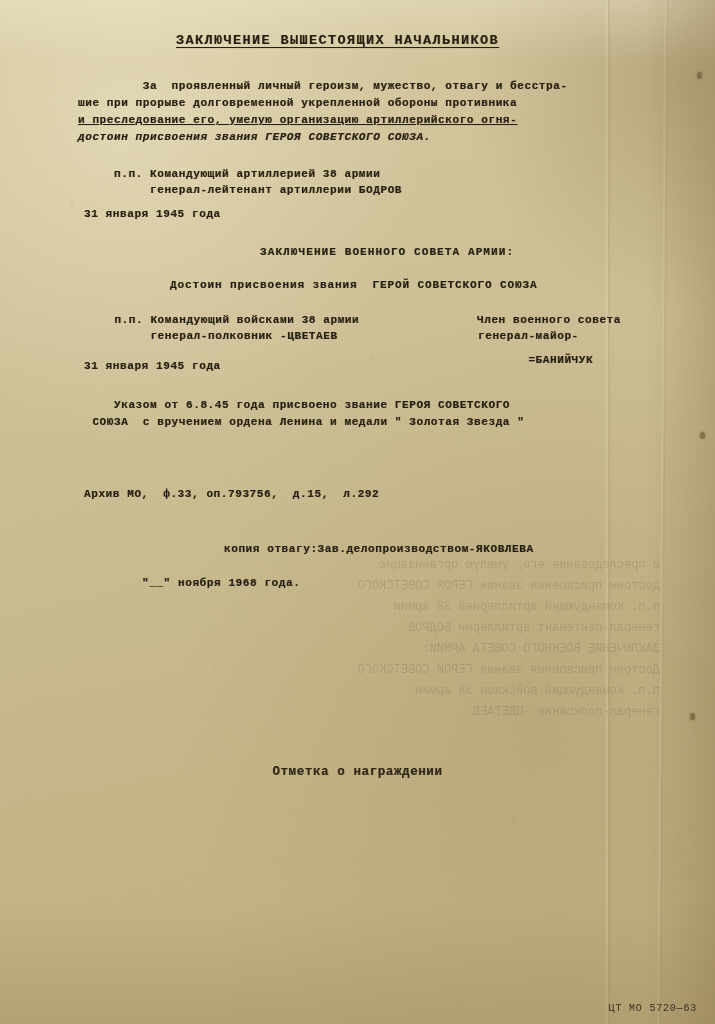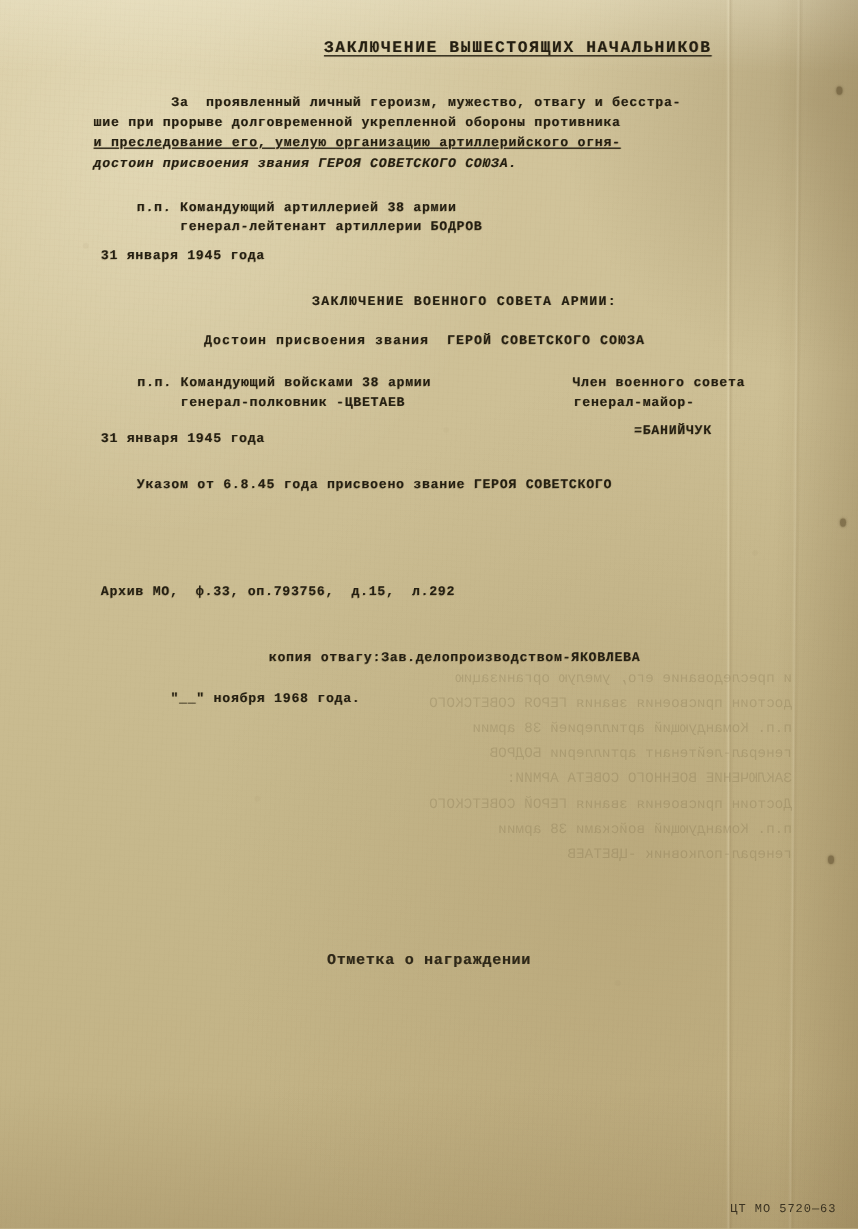--- a/index.html
+++ b/index.html
@@ -97,27 +97,28 @@
     text-shadow:
       0.5px 0 0 rgba(60,50,25,0.35),
       -0.4px 0.3px 0 rgba(80,66,34,0.22);
   }
   .ink-strong { color: #241f12; font-weight: bold; }
 
   #title {
     top: 33px;
     left: 0;
     width: 593px;
-    text-align: right;
+    text-align: center;
     font-size: 13.5px;
     letter-spacing: 1.4px;
     font-weight: bold;
     color: #241f12;
     text-decoration: underline;
     text-underline-offset: 3px;
+    padding-left: 41px;
   }
 
   .body-line { font-size: 11px; line-height: 16px; }
 
   #archive-stamp {
     position: absolute;
     right: 18px;
     bottom: 10px;
     font-size: 10px;
     letter-spacing: 0.8px;
@@ -145,21 +146,20 @@
 
   #mark-note {
     position: absolute;
     top: 765px;
     left: 0;
     width: 715px;
     text-align: center;
     font-size: 12.5px;
     letter-spacing: 0.6px;
     color: #2e2819;
-    margin-top: 28px;
   }
 </style>
 </head>
 <body>
 
 <div id="page">
 
   <div id="grain"></div>
   <div class="edge-light-top"></div>
   <div class="crease c1"></div>
@@ -199,20 +199,21 @@
   <div class="typed body-line ink-strong" style="top:312px; left:100px;">  п.п. Командующий войсками 38 армии</div>
   <div class="typed body-line ink-strong" style="top:328px; left:100px;">       генерал-полковник -ЦВЕТАЕВ</div>
 
   <div class="typed body-line ink-strong" style="top:312px; left:477px;text-align:center;">Член военного совета</div>
   <div class="typed body-line ink-strong" style="top:328px; left:478px;">генерал-майор-</div>
   <div class="typed body-line ink-strong" style="top:352px; left:478px;">       =БАНИЙЧУК</div>
 
   <div class="typed body-line ink-strong" style="top:358px; left:84px;">31 января 1945 года</div>
 
   <div class="typed body-line ink-strong" style="top:397px; left:78px;">     Указом от 6.8.45 года присвоено звание ГЕРОЯ СОВЕТСКОГО</div>
+  <div class="typed body-line ink-strong" style="top:414px; left:78px;">  СОЮЗА  с вручением ордена Ленина и медали " Золотая Звезда "</div>
 
   <div class="typed body-line ink-strong" style="top:486px; left:84px;">Архив МО,  ф.33, оп.793756,  д.15,  л.292</div>
 
   <div class="typed body-line ink-strong" style="top:541px; left:224px;">копия отвагу:Зав.делопроизводством-ЯКОВЛЕВА</div>
   <div class="typed body-line ink-strong" style="top:575px; left:142px;">"__" ноября 1968 года.</div>
 
   <div class="typed ink-strong" id="mark-note">Отметка о награждении</div>
 
   <div id="archive-stamp">ЦТ МО 5720—63</div>
 

